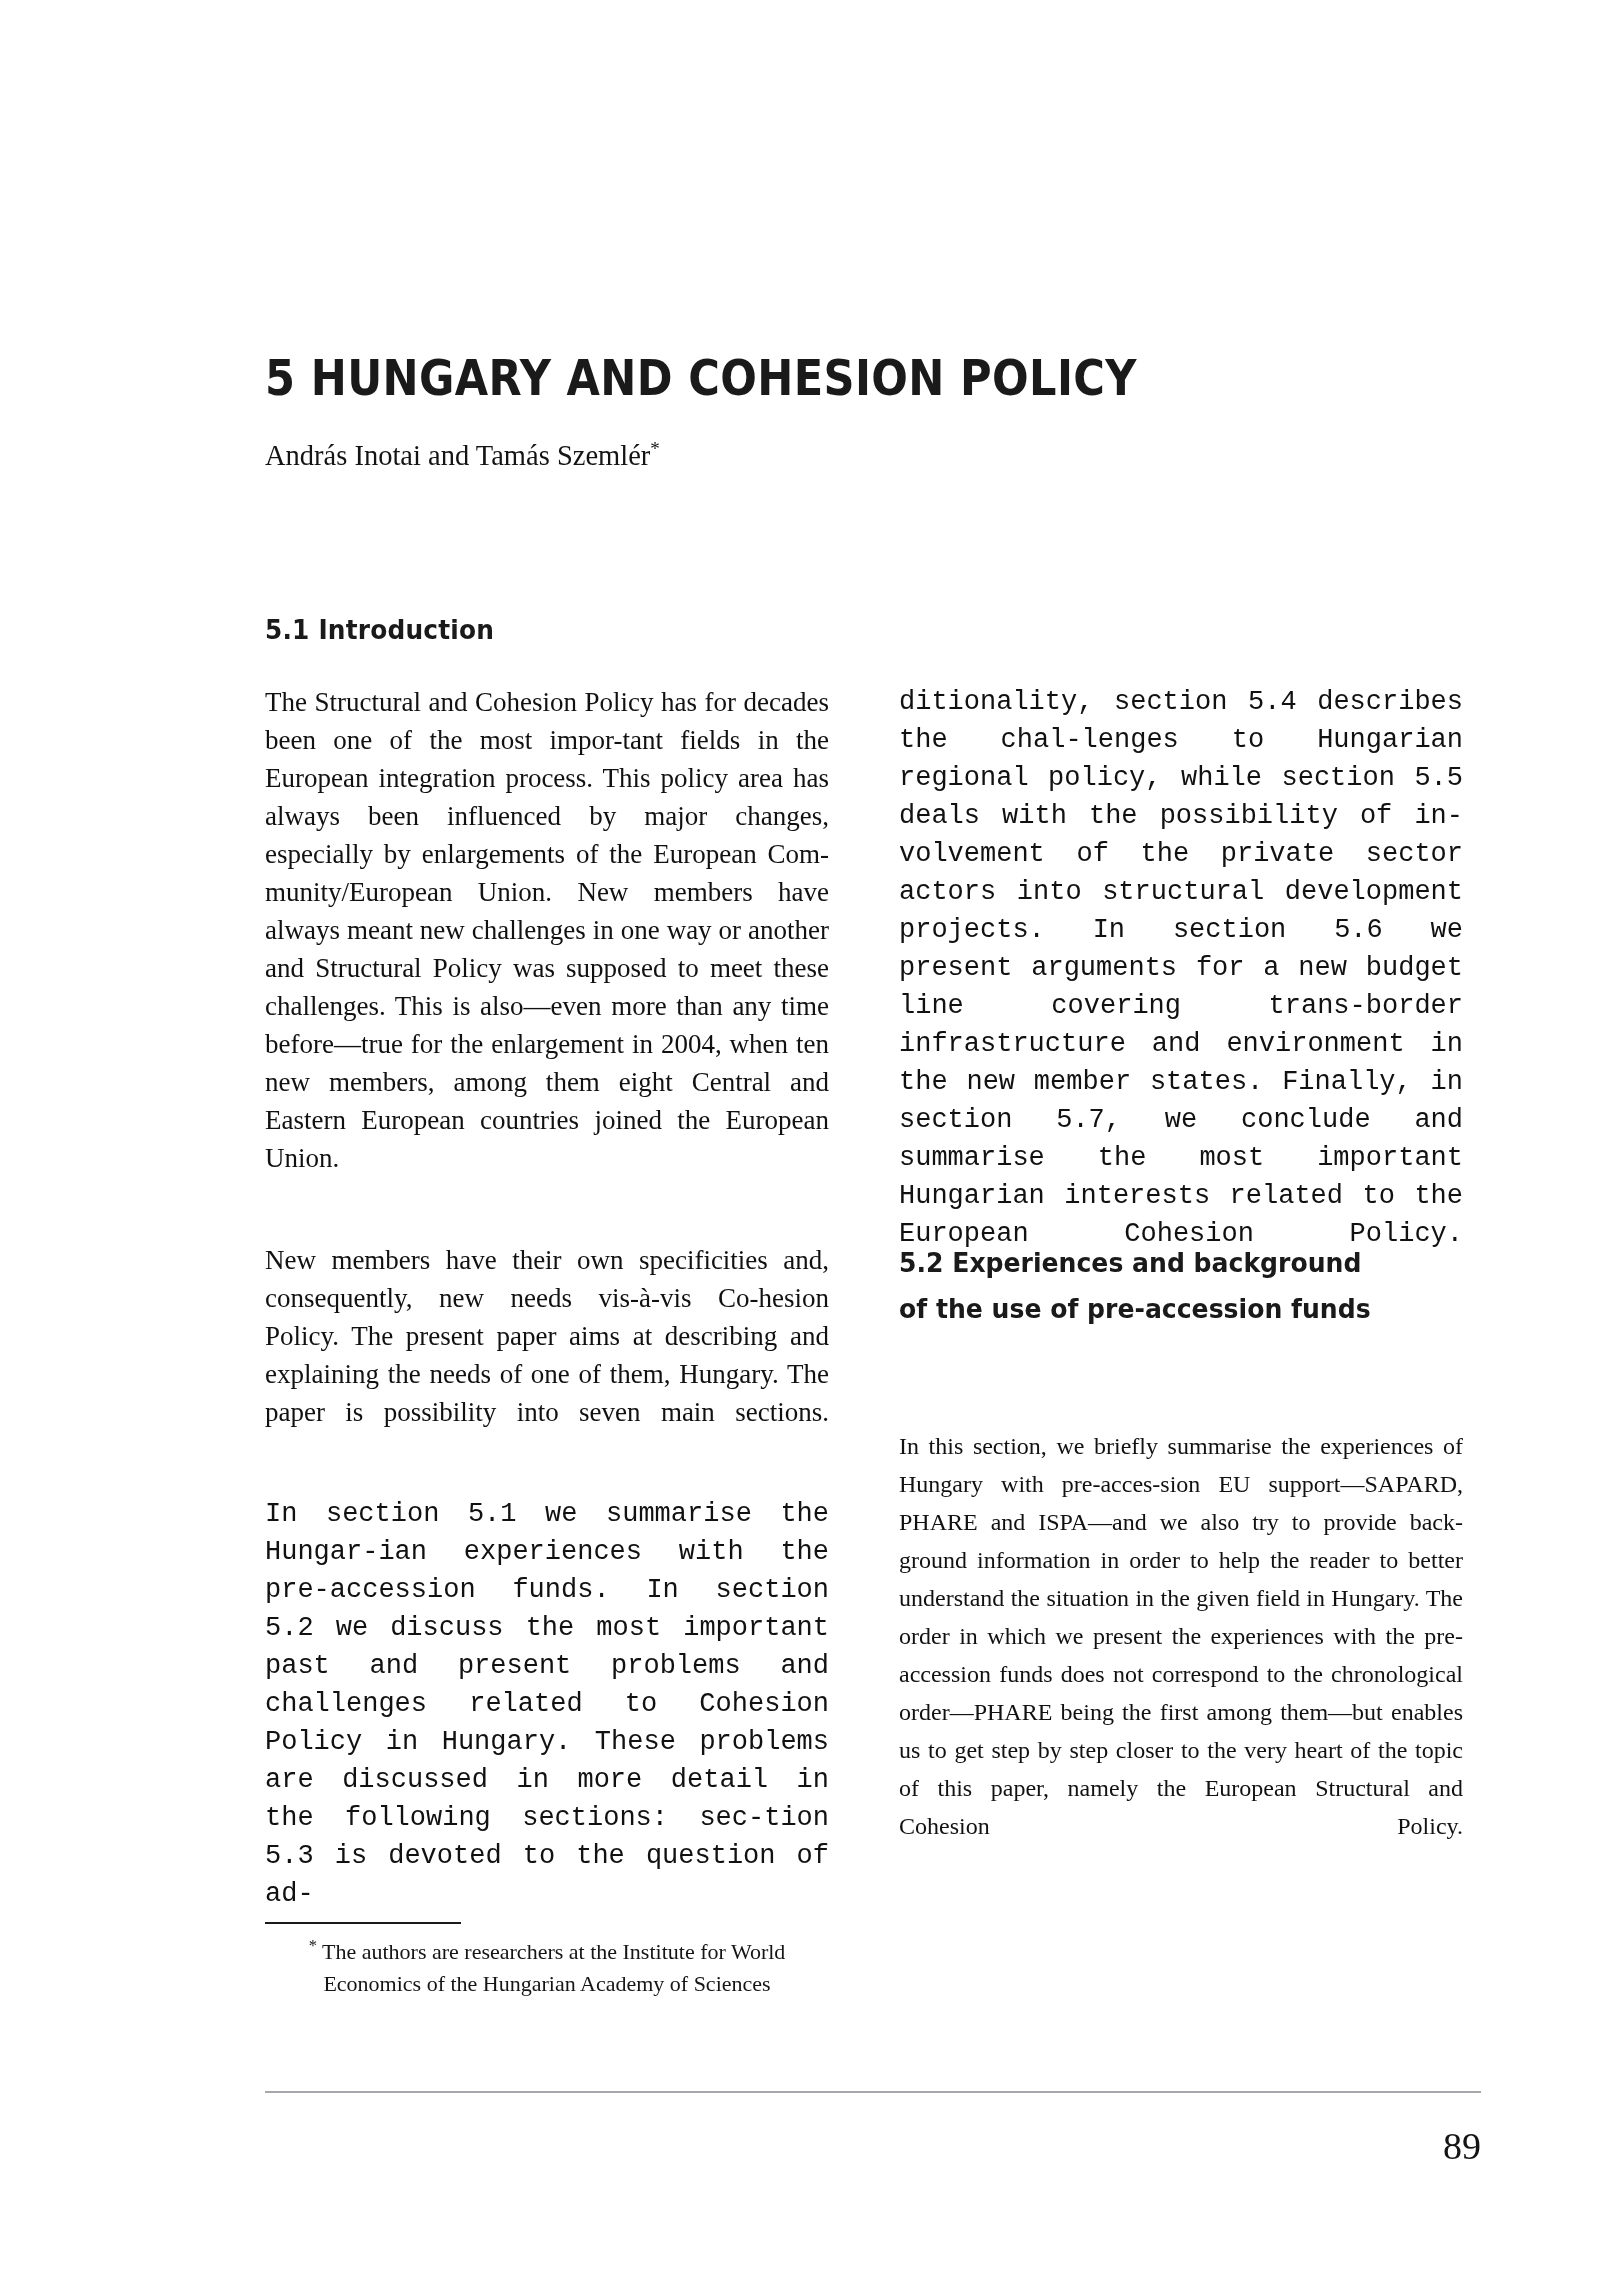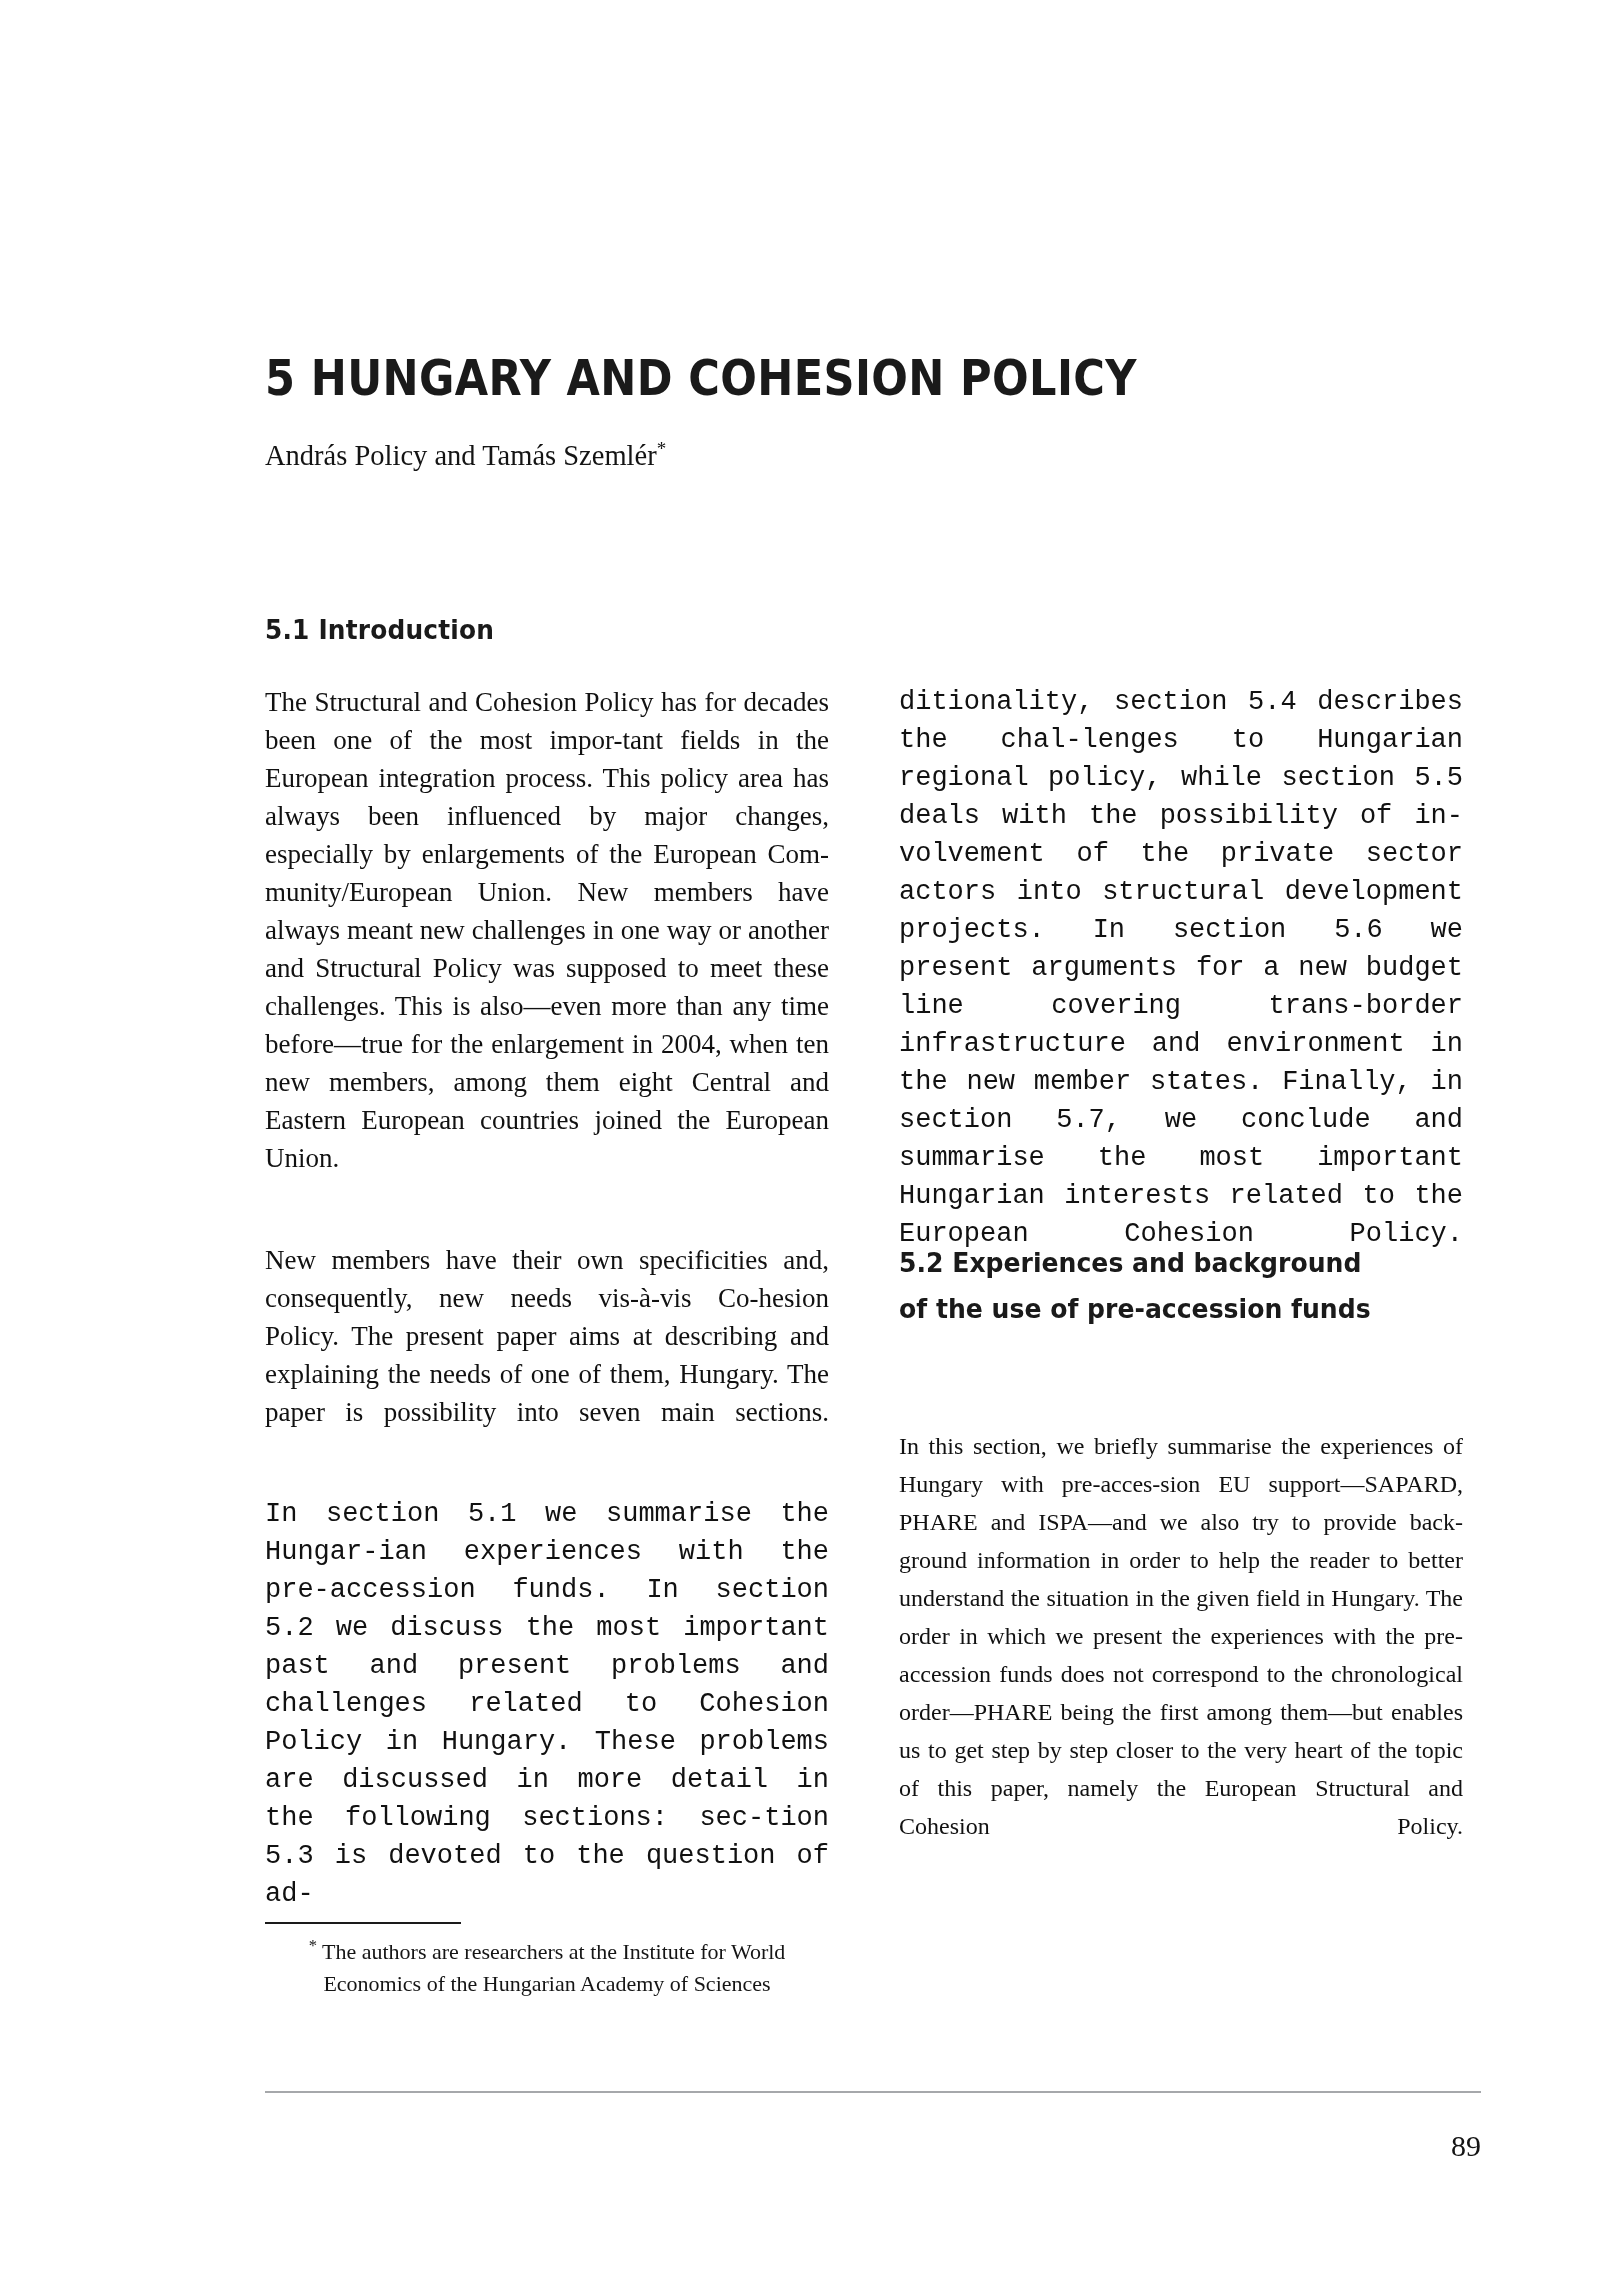--- a/index.html
+++ b/index.html
@@ -180,35 +180,35 @@
     background: #a6a8ab;
   }
 
   .page-number {
     position: absolute;
     left: 0;
     top: 2128px;
     width: 1216px;
     text-align: right;
     font-family: "Liberation Serif", "DejaVu Serif", serif;
-    font-size: 30px;
+    font-size: 38px;
     line-height: 36px;
     color: #141414;
   }
 </style>
 </head>
 <body>
 
 <div class="page">
   <div class="content">
 
     <h1 class="chapter-title">5 HUNGARY AND COHESION POLICY</h1>
 
     <div class="authors">
-      <span>András Policy and Tamás Szemlér</span><span class="fn-mark">*</span>
+      <span>András Inotai and Tamás Szemlér</span><span class="fn-mark">*</span>
     </div>
 
     <h2 class="heading heading-51">5.1 Introduction</h2>
 
     <div class="col col-left">
       <p>The Structural and Cohesion Policy has for decades been one of the most impor-tant fields in the European integration process. This policy area has always been influenced by major changes, especially by enlargements of the European Com-munity/European Union. New members have always meant new challenges in one way or another and Structural Policy was supposed to meet these challenges. This is also—even more than any time before—true for the enlargement in 2004, when ten new members, among them eight Central and Eastern European countries joined the European Union.</p>
       <p>New members have their own specificities and, consequently, new needs vis-à-vis Co-hesion Policy. The present paper aims at describing and explaining the needs of one of them, Hungary. The paper is possibility into seven main sections.</p>
       <p>In section 5.1 we summarise the Hungar-ian experiences with the pre-accession funds. In section 5.2 we discuss the most important past and present problems and challenges related to Cohesion Policy in Hungary. These problems are discussed in more detail in the following sections: sec-tion 5.3 is devoted to the question of ad-</p>
     </div>
 

